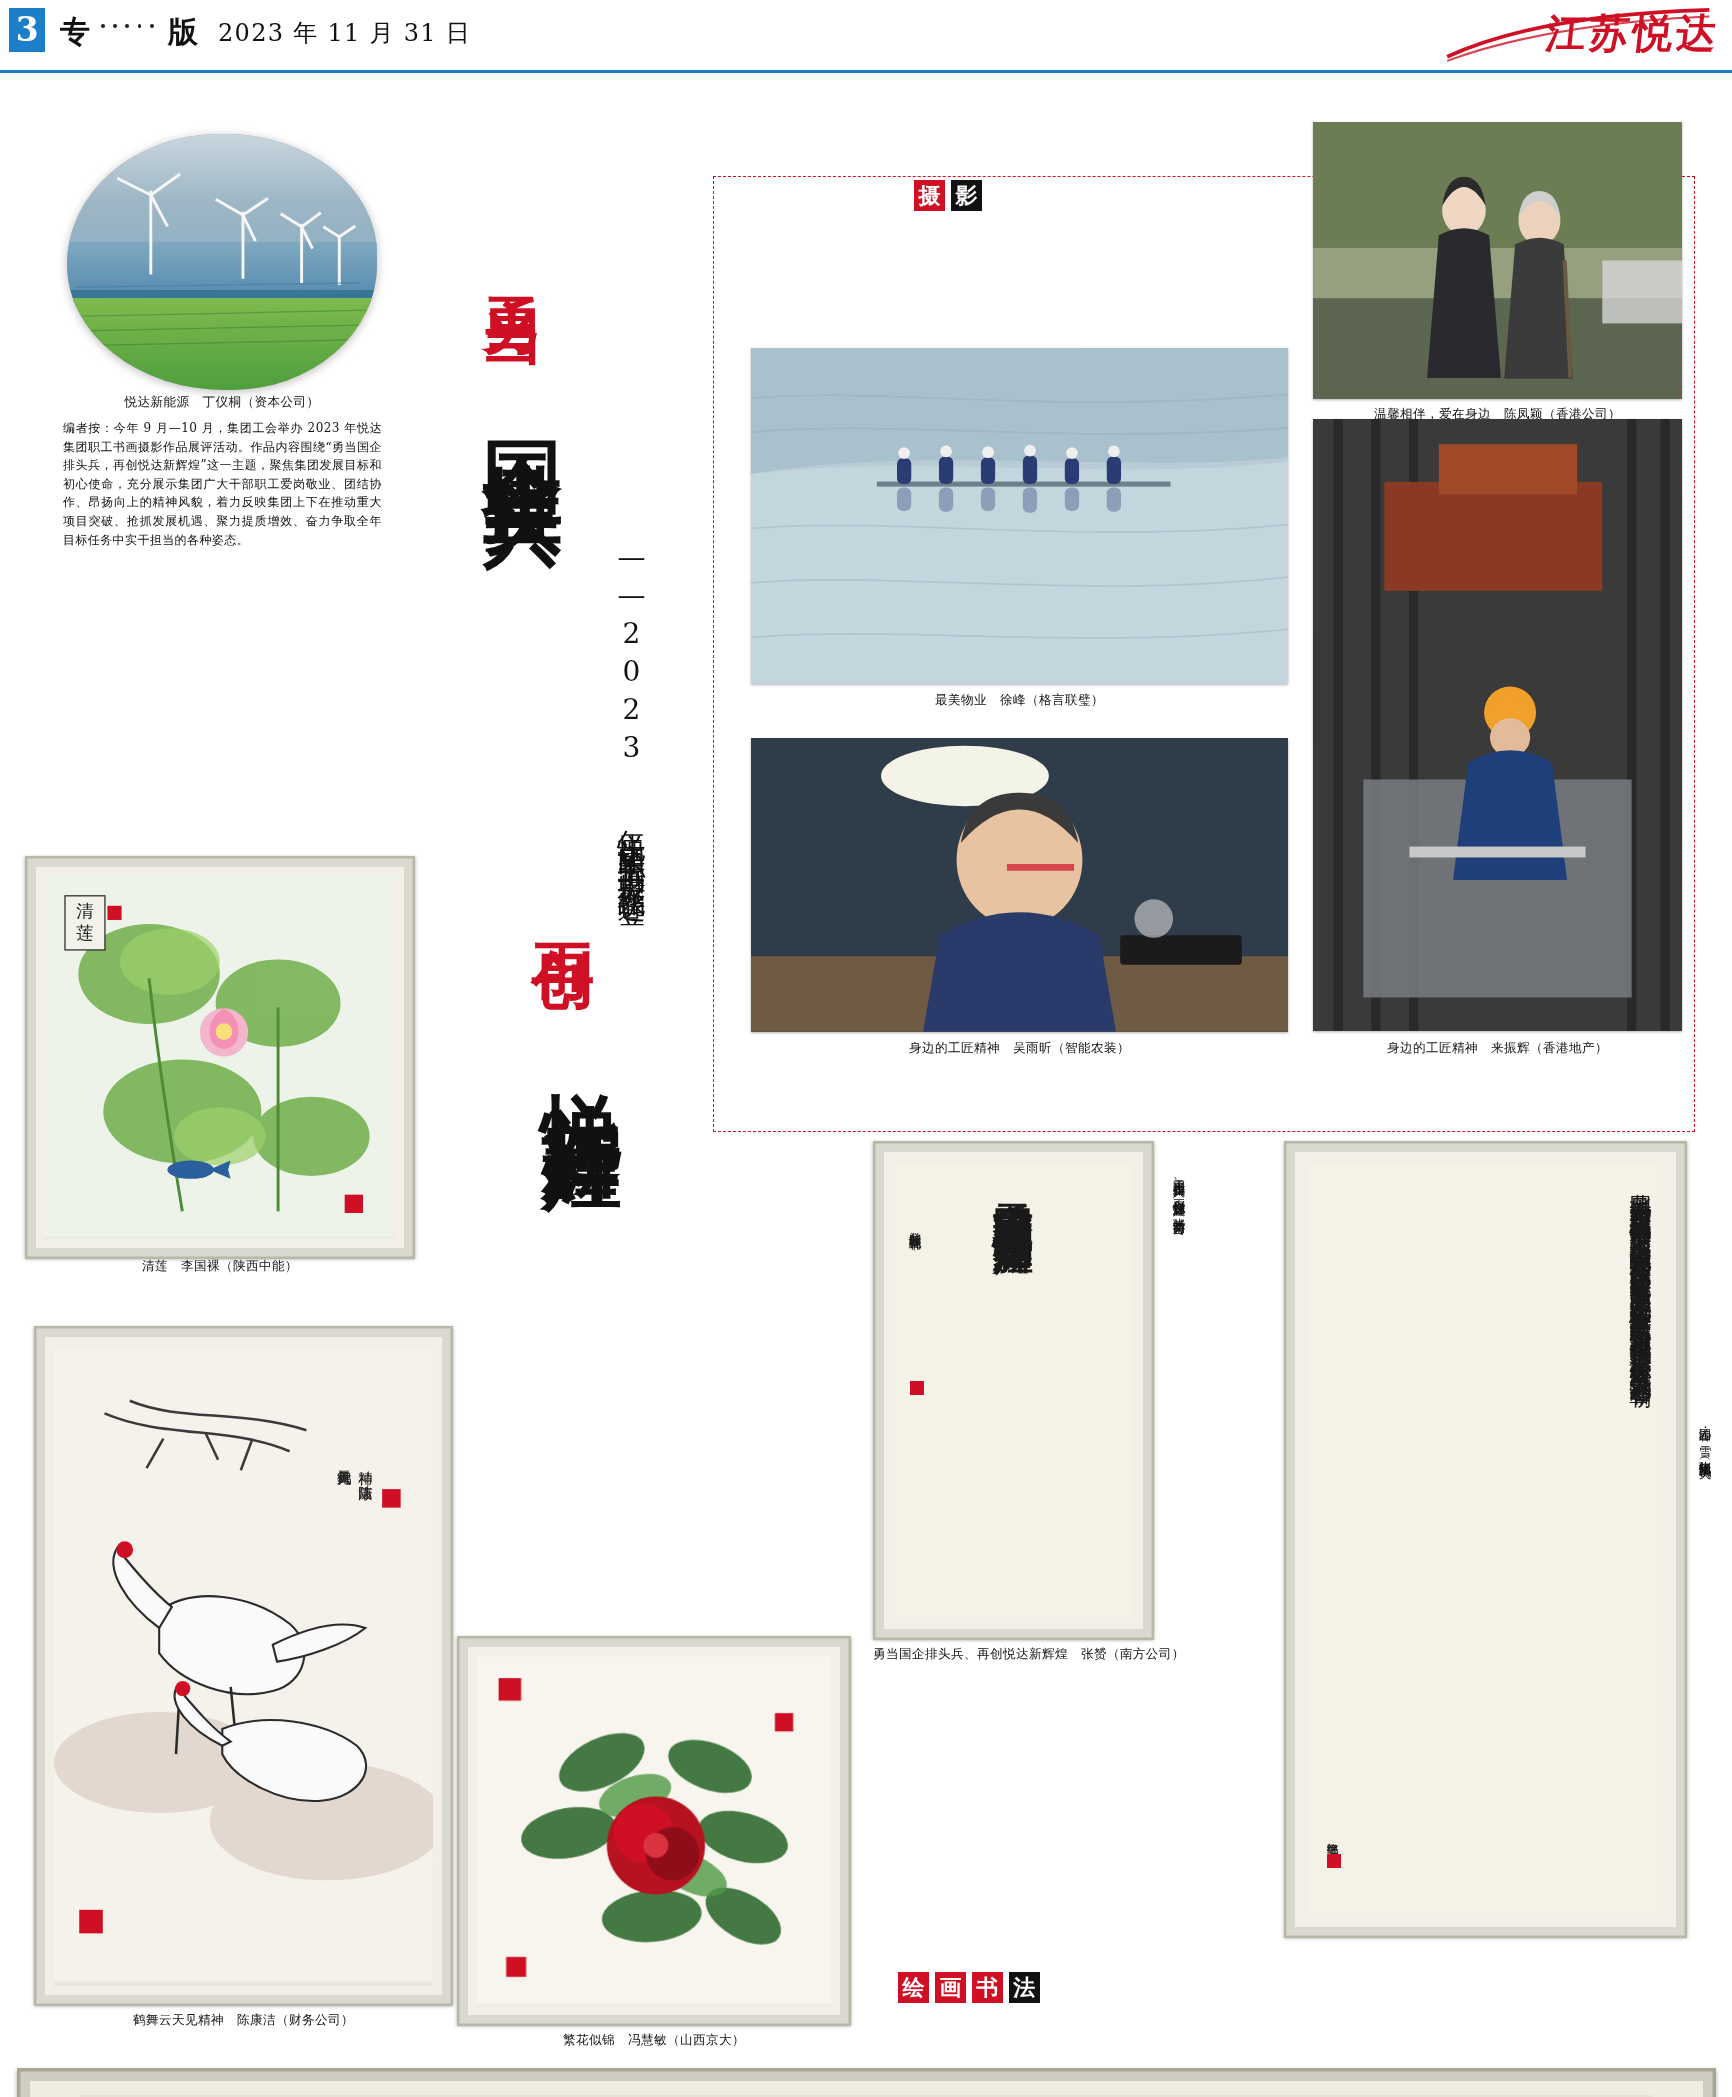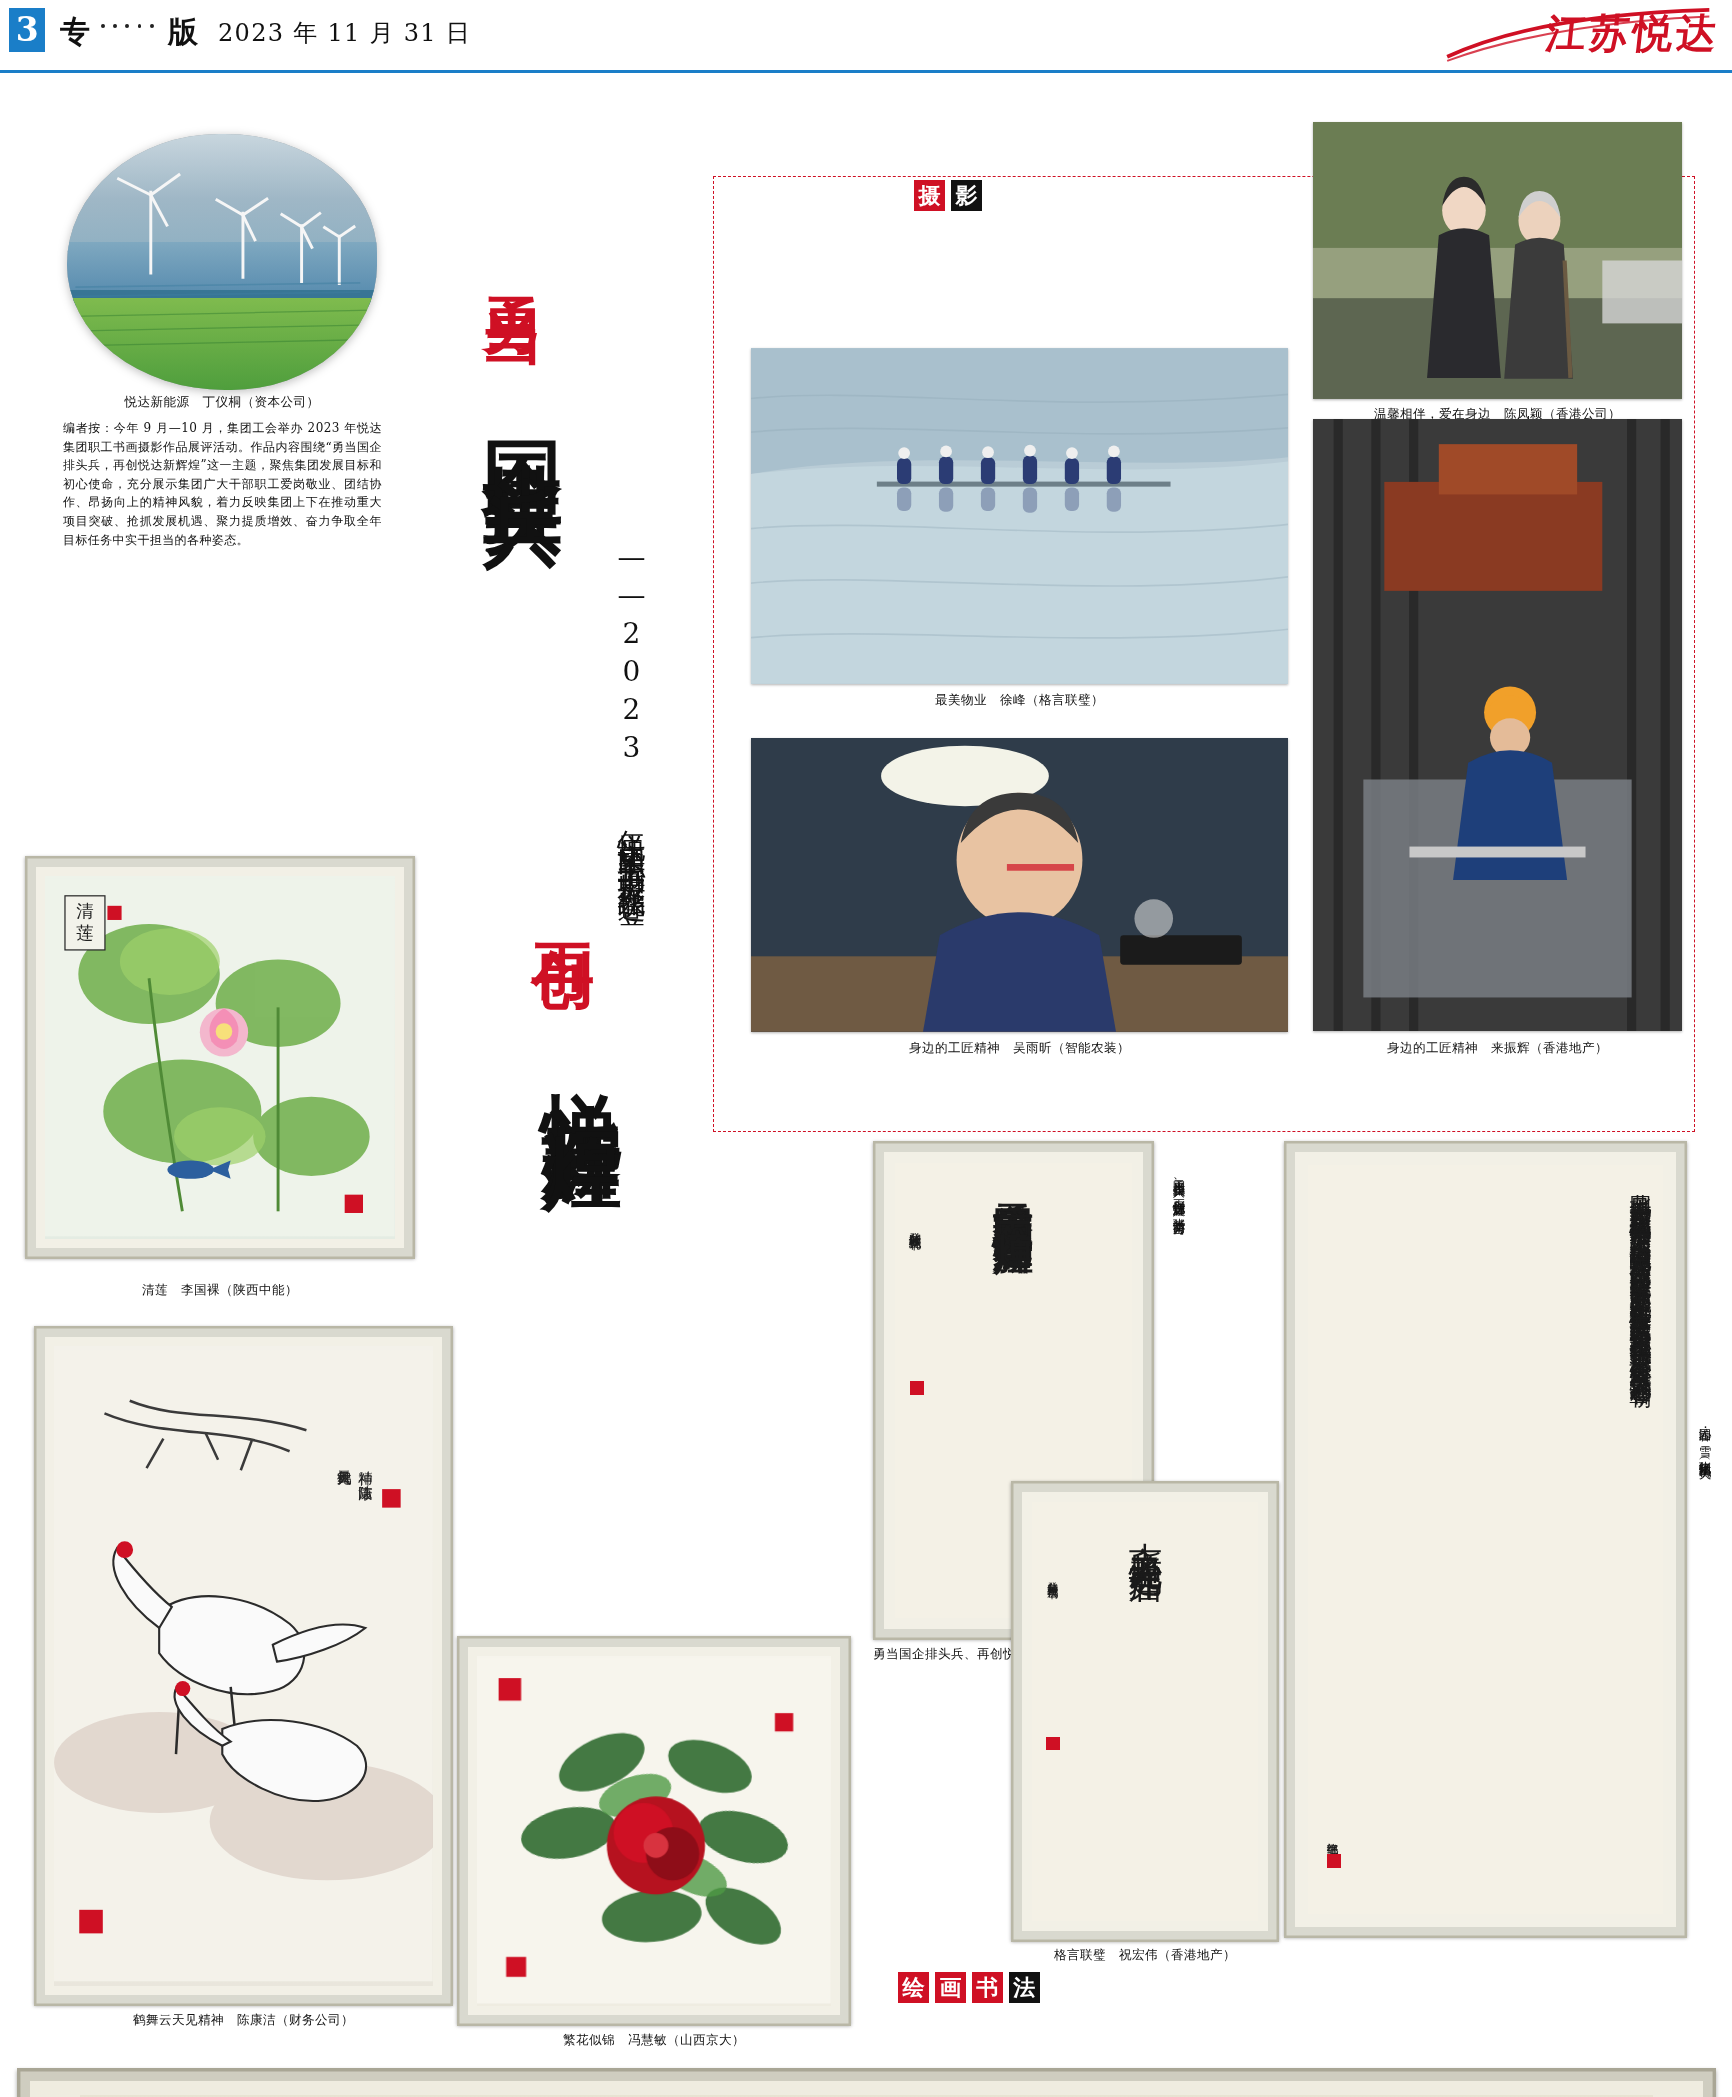--- a/index.html
+++ b/index.html
@@ -360,21 +360,21 @@
             </g>
             <rect x="48" y="42" width="96" height="130" fill="#f2f2ea" stroke="#2a2a2a" stroke-width="3"></rect>
             <text x="96" y="92" font-size="42" text-anchor="middle" fill="#222" font-family="serif">清</text>
             <text x="96" y="146" font-size="42" text-anchor="middle" fill="#222" font-family="serif">莲</text>
             <rect x="150" y="66" width="34" height="34" class="seal" fill="#cf1024"></rect>
             <rect x="720" y="760" width="44" height="44" fill="#cf1024"></rect>
           </svg>
         </div>
       </div>
     </div>
-    <div class="cap" style="position:absolute;left:0;top:426px;width:390px;">清莲　李国裸（陕西中能）</div>
+    <div class="cap" style="position:absolute;left:0;top:402px;width:390px;">清莲　李国裸（陕西中能）</div>
   </div>
 
   <div class="artwork" style="left:34px;top:1326px;width:419px;height:713px;">
     <div class="frame" style="width:419px;height:680px;">
       <div class="mat">
         <div class="art crane-bg" style="position:relative;">
           <svg viewBox="0 0 900 1500" style="width:100%;height:100%;">
             <rect width="900" height="1500" fill="#f4f2ea"></rect>
             <g opacity=".35" fill="#c2a9a0">
               <ellipse cx="250" cy="980" rx="250" ry="120"></ellipse>
@@ -453,32 +453,20 @@
           <div class="vtext" style="font-size:40px;line-height:1.0;letter-spacing:2.5px;font-weight:bold;height:94%;">勇當國企排頭兵再創悅達新輝煌</div>
           <div class="vtext" style="position:absolute;left:11px;top:59px;font-size:12.6px;letter-spacing:0.8px;">癸卯年秋墨兆轩书</div>
           <div class="seal" style="position:absolute;left:15px;top:218px;width:14.3px;height:14.3px;"></div>
         </div>
       </div>
     </div>
     <div class="cap" style="position:absolute;left:0;top:505px;width:281px;">勇当国企排头兵、再创悦达新辉煌　张赟（南方公司）</div>
   </div>
   <div class="side-label" style="left:1170px;top:1170px;height:302px;">勇当国企排头兵、再创悦达新辉煌　张赟（南方公司）</div>
 
-  <div class="artwork" style="left:1011px;top:1481px;width:268px;height:491px;">
-    <div class="frame" style="width:268px;height:461px;">
-      <div class="mat" style="padding:10px;">
-        <div class="art calli-bg" style="position:relative;display:flex;justify-content:center;align-items:flex-start;padding-top:12.6px;box-sizing:border-box;">
-          <div class="vtext" style="font-size:34px;line-height:1.05;letter-spacing:4.2px;height:90%;">志之所趋无远弗届</div>
-          <div class="vtext" style="position:absolute;left:11.7px;top:71px;font-size:11px;letter-spacing:0.8px;">癸卯年秋月祝宏伟书</div>
-          <div class="seal" style="position:absolute;left:14.3px;top:235px;width:13.4px;height:13.4px;"></div>
-        </div>
-      </div>
-    </div>
-    <div class="cap" style="position:absolute;left:0;top:466px;width:268px;">格言联璧　祝宏伟（香港地产）</div>
-  </div>
 
   <div class="artwork" style="left:1284px;top:1141px;width:403px;height:822px;">
     <div class="frame" style="width:403px;height:797px;">
       <div class="mat" style="padding:12.6px;">
         <div class="art calli-bg" style="position:relative;padding:11px;box-sizing:border-box;overflow:hidden;">
           <div class="vtext" style="font-size:22px;line-height:1.12;letter-spacing:1.7px;height:94%;width:100%;">北国风光千里冰封万里雪飘望长城内外惟余莽莽大河上下顿失滔滔山舞银蛇原驰蜡象欲与天公试比高须晴日看红装素裹分外妖娆江山如此多娇引无数英雄竞折腰惜秦皇汉武略输文采唐宗宋祖稍逊风骚一代天骄成吉思汗只识弯弓射大雕俱往矣数风流人物还看今朝</div>
           <div class="vtext" style="position:absolute;left:17px;bottom:80px;font-size:11.7px;">张红艳书</div>
           <div class="seal" style="position:absolute;left:19.3px;bottom:46px;width:14.3px;height:14.3px;"></div>
         </div>
       </div>

